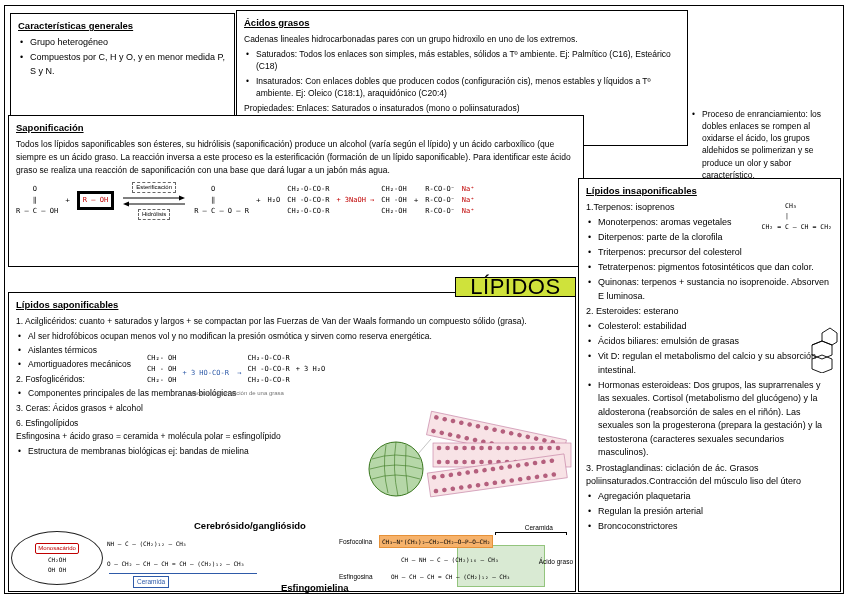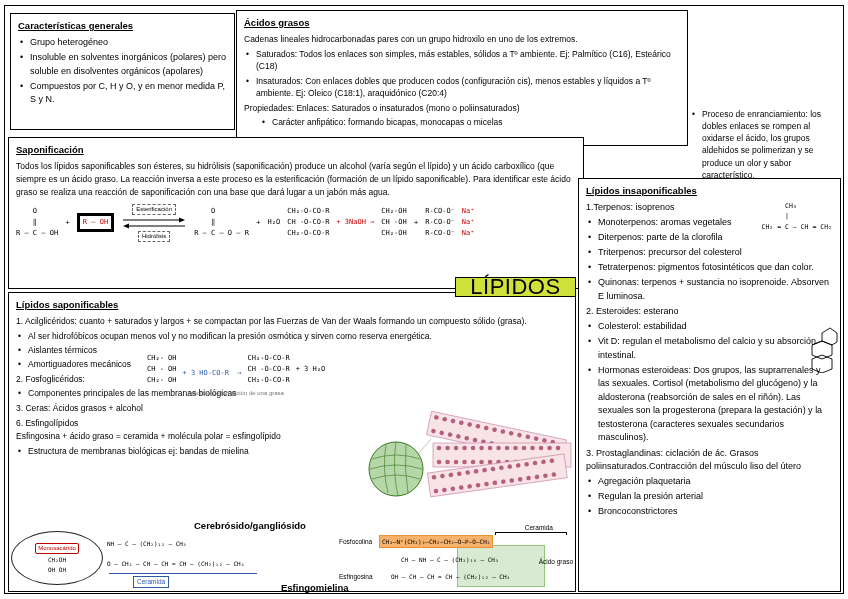--- a/index.html
+++ b/index.html
@@ -19,21 +19,21 @@
   .red{color:#c00000;}
   .blue{color:#2e5aa8;margin-top:8px;}
   .red-box{color:#c00000;border:3px solid #000000;padding:1px 3px;font-family:"DejaVu Sans Mono",monospace;font-size:7px;}
   .eq-row{display:flex;align-items:center;gap:7px;margin-top:5px;flex-wrap:nowrap;}
   .arrows{display:flex;flex-direction:column;align-items:center;gap:1px;}
   .dash-label{font-size:6px;border:1px dashed #666;padding:0 3px;white-space:nowrap;}
 
   #box-carac{left:10px;top:13px;width:225px;height:117px;font-size:9px;}
   #box-acidos{left:236px;top:10px;width:452px;height:136px;}
   #enranc{position:absolute;left:690px;top:106px;width:154px;font-size:8.5px;line-height:1.45;}
-  #box-sapon{left:8px;top:137px;width:576px;height:152px;}
+  #box-sapon{left:8px;top:115px;width:576px;height:152px;}
   #lipidos-title{position:absolute;left:455px;top:277px;width:121px;height:20px;background:#cfe23b;border:1px solid #000;display:flex;align-items:center;justify-content:center;font-size:22px;letter-spacing:.5px;z-index:5;}
   #box-insap{left:578px;top:178px;width:263px;height:414px;font-size:9px;}
   #box-sapbles{left:8px;top:292px;width:568px;height:300px;}
 
   #isoprene{position:absolute;right:8px;top:22px;font-size:6.5px;}
   #steroid{position:absolute;right:2px;top:146px;}
 
   #eq-grasa{position:absolute;left:138px;top:60px;}
   #eq-grasa .eq-flex{display:flex;align-items:center;gap:6px;}
   .eq-caption{font-size:6px;color:#777;text-align:center;margin-top:2px;}
@@ -69,21 +69,20 @@
 </head>
 <body>
 
 <div class="page">
   <div class="frame"></div>
 
   <section class="box" id="box-carac">
     <h2 class="hd">Características generales</h2>
     <ul class="bullets">
       <li>Grupo heterogéneo</li>
-      <li>Insoluble en solventes inorgánicos (polares) pero soluble en disolventes orgánicos (apolares)</li>
       <li>Compuestos por C, H y O, y en menor medida P, S y N.</li>
     </ul>
   </section>
 
   <section class="box" id="box-acidos">
     <h2 class="hd">Ácidos grasos</h2>
     <p>Cadenas lineales hidrocarbonadas pares con un grupo hidroxilo en uno de los extremos.</p>
     <ul class="bullets">
       <li>Saturados: Todos los enlaces son simples, más estables, sólidos a Tº ambiente. Ej: Palmítico (C16), Esteárico (C18)</li>
       <li>Insaturados: Con enlaces dobles que producen codos (configuración cis), menos estables y líquidos a Tº ambiente. Ej: Oleico (C18:1), araquidónico (C20:4)</li>
@@ -157,20 +156,21 @@
       <li>Triterpenos: precursor del colesterol</li>
       <li>Tetraterpenos: pigmentos fotosintéticos que dan color.</li>
       <li>Quinonas: terpenos + sustancia no isoprenoide. Absorven E luminosa.</li>
     </ul>
     <p class="num-title">2. Esteroides: esterano</p>
     <svg id="steroid" width="30" height="48" viewBox="0 0 30 48">
       <path fill="none" stroke="#000" stroke-width="0.9" d="M4,44 l10,4 10,-4 0,-10 -10,-4 -10,4 z M14,34 l10,-4 0,-10 -10,-4 -10,4 0,10 z M4,20 l10,-4 10,4 M14,16 l0,-8 8,-5 7,5 0,9 -5,3"></path>
     </svg>
     <ul class="bullets">
       <li>Colesterol: estabilidad</li>
+      <li>Ácidos biliares: emulsión de grasas</li>
       <li>Vit D: regulan el metabolismo del calcio y su absorción intestinal.</li>
       <li>Hormonas esteroideas: Dos grupos, las suprarrenales y las sexuales. Cortisol (metabolismo del glucógeno) y la aldosterona (reabsorción de sales en el riñón). Las sexuales son la progesterona (prepara la gestación) y la testosterona (caracteres sexuales secundarios masculinos).</li>
     </ul>
     <p class="num-title">3. Prostaglandinas: ciclación de ác. Grasos poliinsaturados.Contracción del músculo liso del útero</p>
     <ul class="bullets">
       <li>Agregación plaquetaria</li>
       <li>Regulan la presión arterial</li>
       <li>Broncoconstrictores</li>
     </ul>
   </section>

